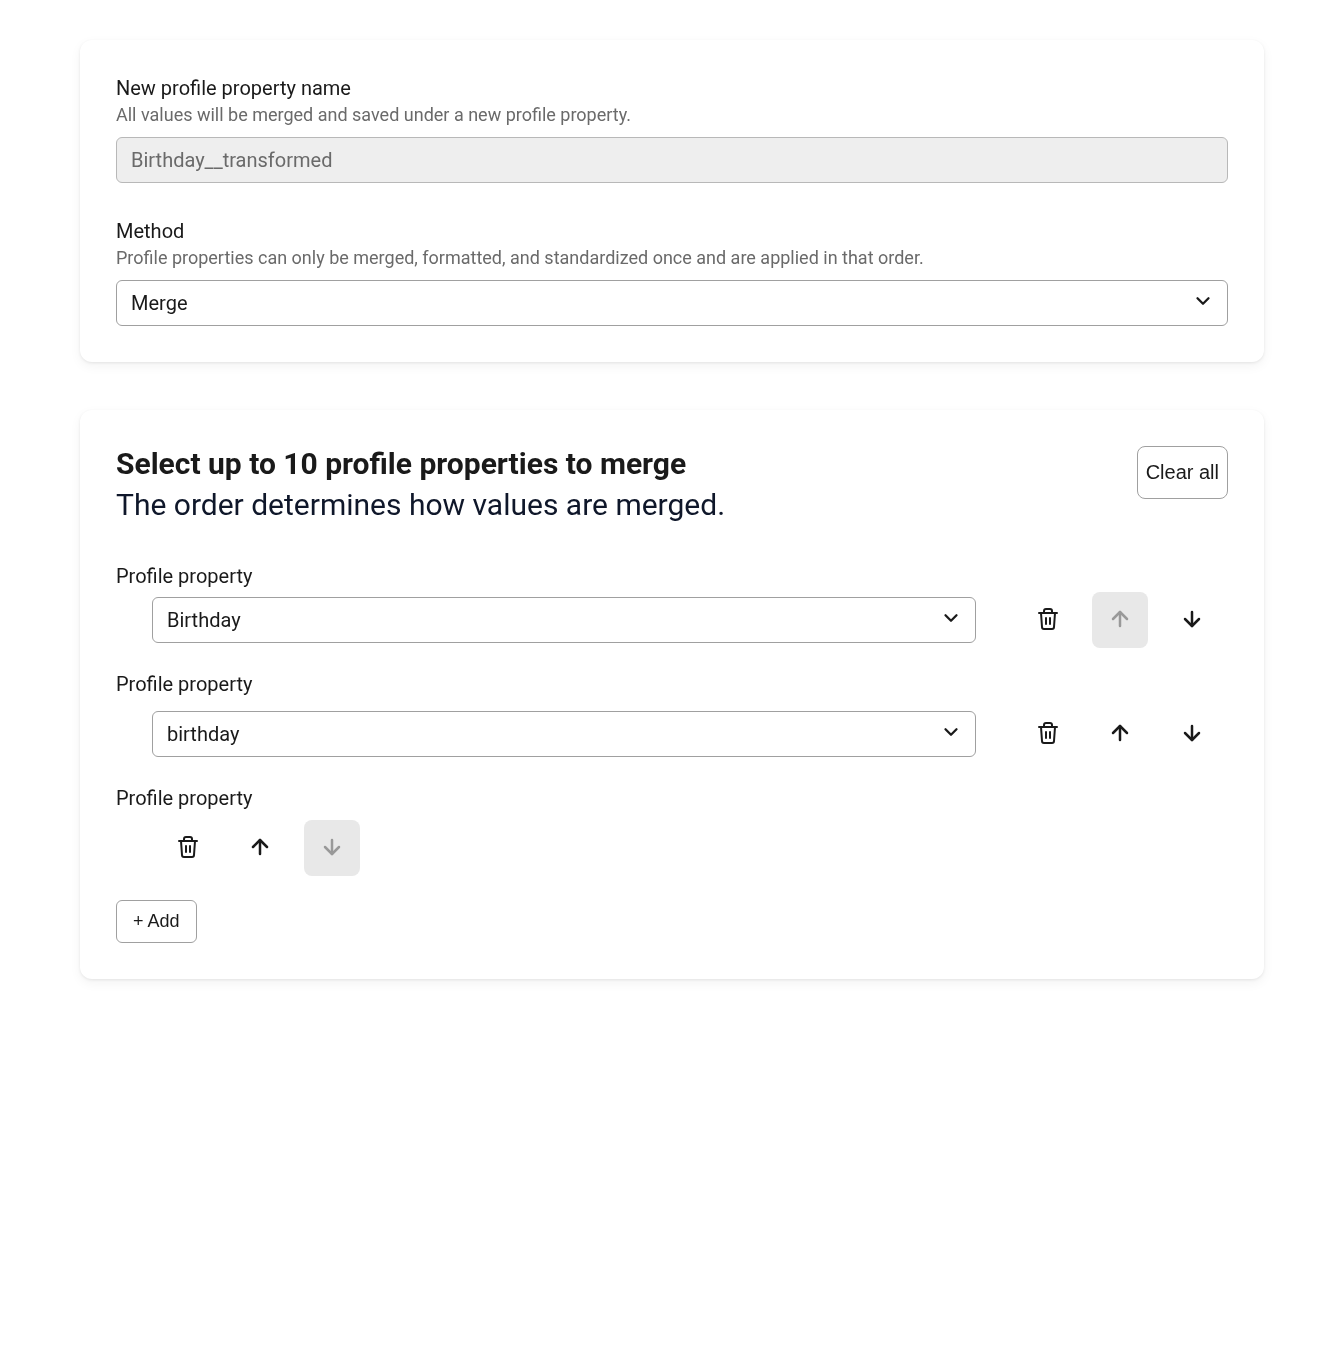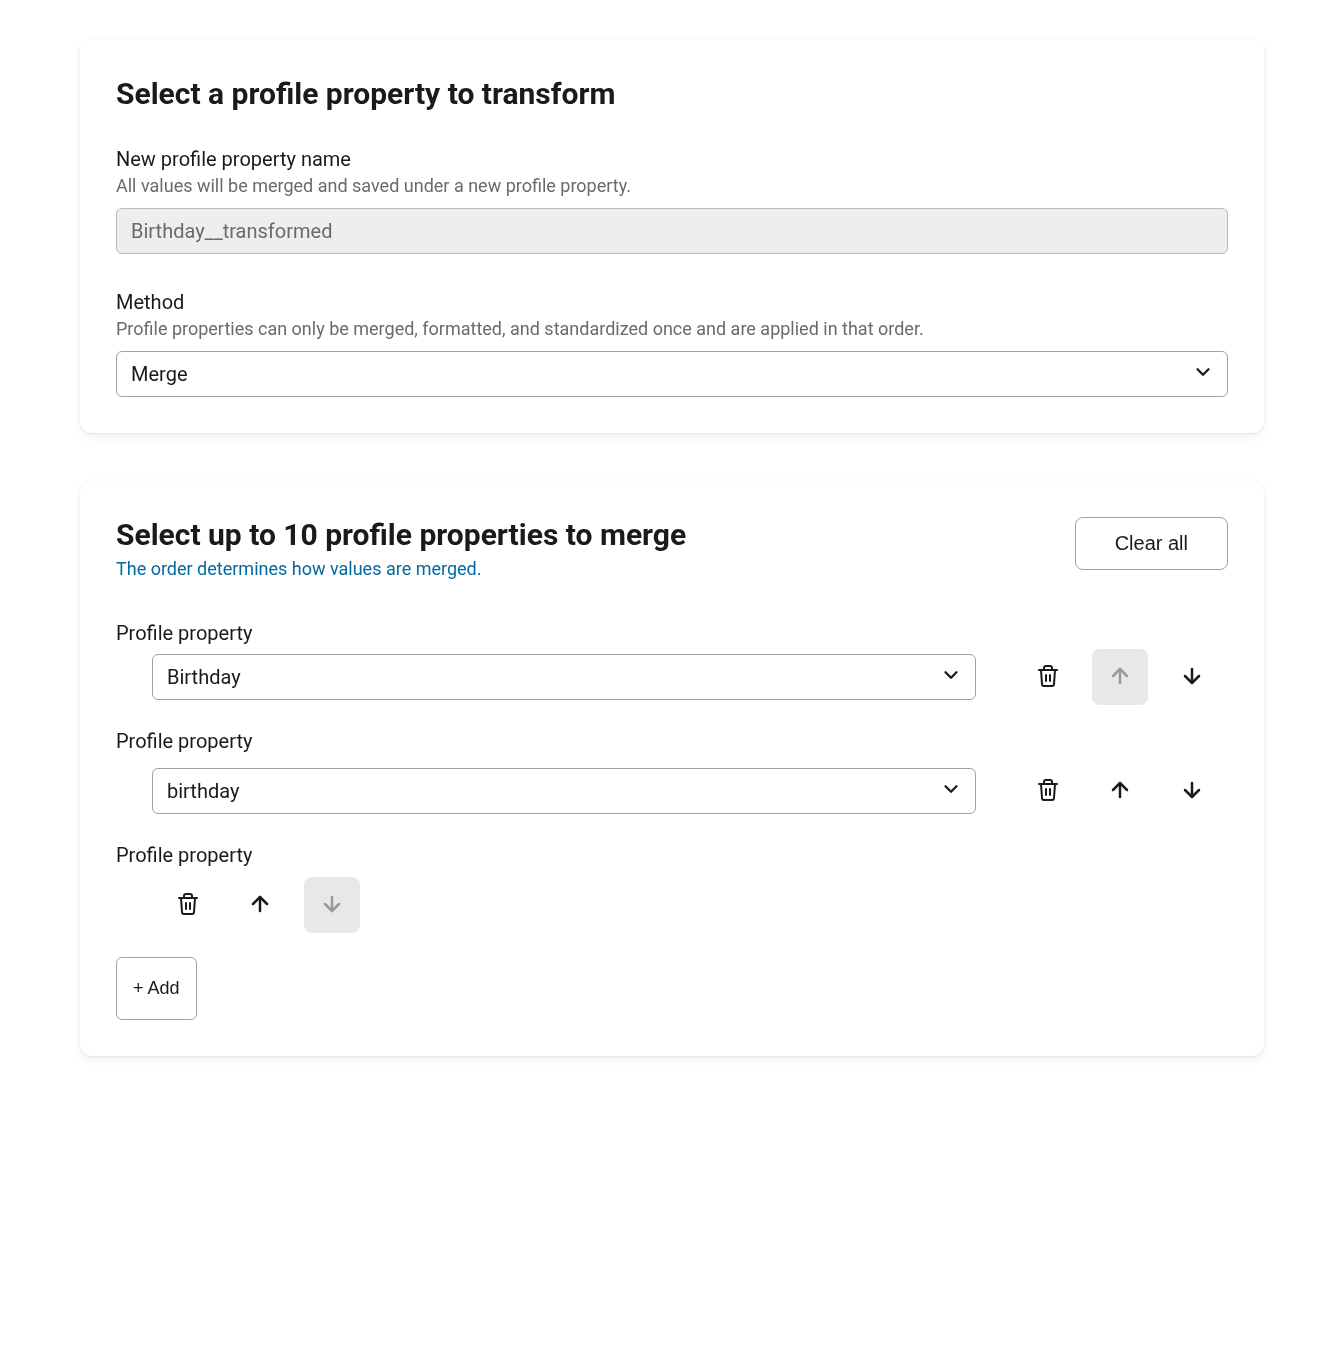--- a/index.html
+++ b/index.html
@@ -35,22 +35,22 @@
     .card-header-text {
       flex: 1;
     }
     .card-title-sm {
       font-size: 30px;
       font-weight: 700;
       color: #1a1a1a;
       margin-bottom: 6px;
     }
     .card-subtitle {
-      font-size: 18px;
-      color: #0369a1;
+      font-size: 30px;
+      color: #0f172a;
       font-weight: 400;
     }
     .field-group {
       margin-bottom: 36px;
     }
     .field-group:last-child {
       margin-bottom: 0;
     }
     .field-label {
       font-size: 20px;
@@ -101,31 +101,31 @@
       font-size: 20px;
       color: #6a6a6a;
       background: #eeeeee;
       display: flex;
       align-items: center;
     }
     .btn-outline {
       border: 1px solid #a0a0a0;
       border-radius: 8px;
       background: #ffffff;
-      padding: 14px 39px;
+      padding: 14px 8px;
       font-size: 20px;
       font-weight: 500;
       color: #1a1a1a;
       cursor: pointer;
     }
     .btn-add {
       border: 1px solid #a0a0a0;
       border-radius: 6px;
       background: #ffffff;
-      padding: 20px 16px;
+      padding: 10px 16px;
       font-size: 18px;
       font-weight: 500;
       color: #1a1a1a;
       cursor: pointer;
     }
     .property-row {
       margin-bottom: 24px;
     }
     .property-controls {
       display: flex;
@@ -158,21 +158,20 @@
       stroke: #999;
     }
     .actions-row {
       margin-top: 12px;
     }
   </style>
 </head>
 <body>
 
 <div class="card">
-  <h2 class="card-title">Select a profile property to transform</h2>
 
   <div class="field-group">
     <div class="field-label">New profile property name</div>
     <div class="field-help">All values will be merged and saved under a new profile property.</div>
     <div class="text-input">
       <span>Birthday__transformed</span>
     </div>
   </div>
 
   <div class="field-group">

